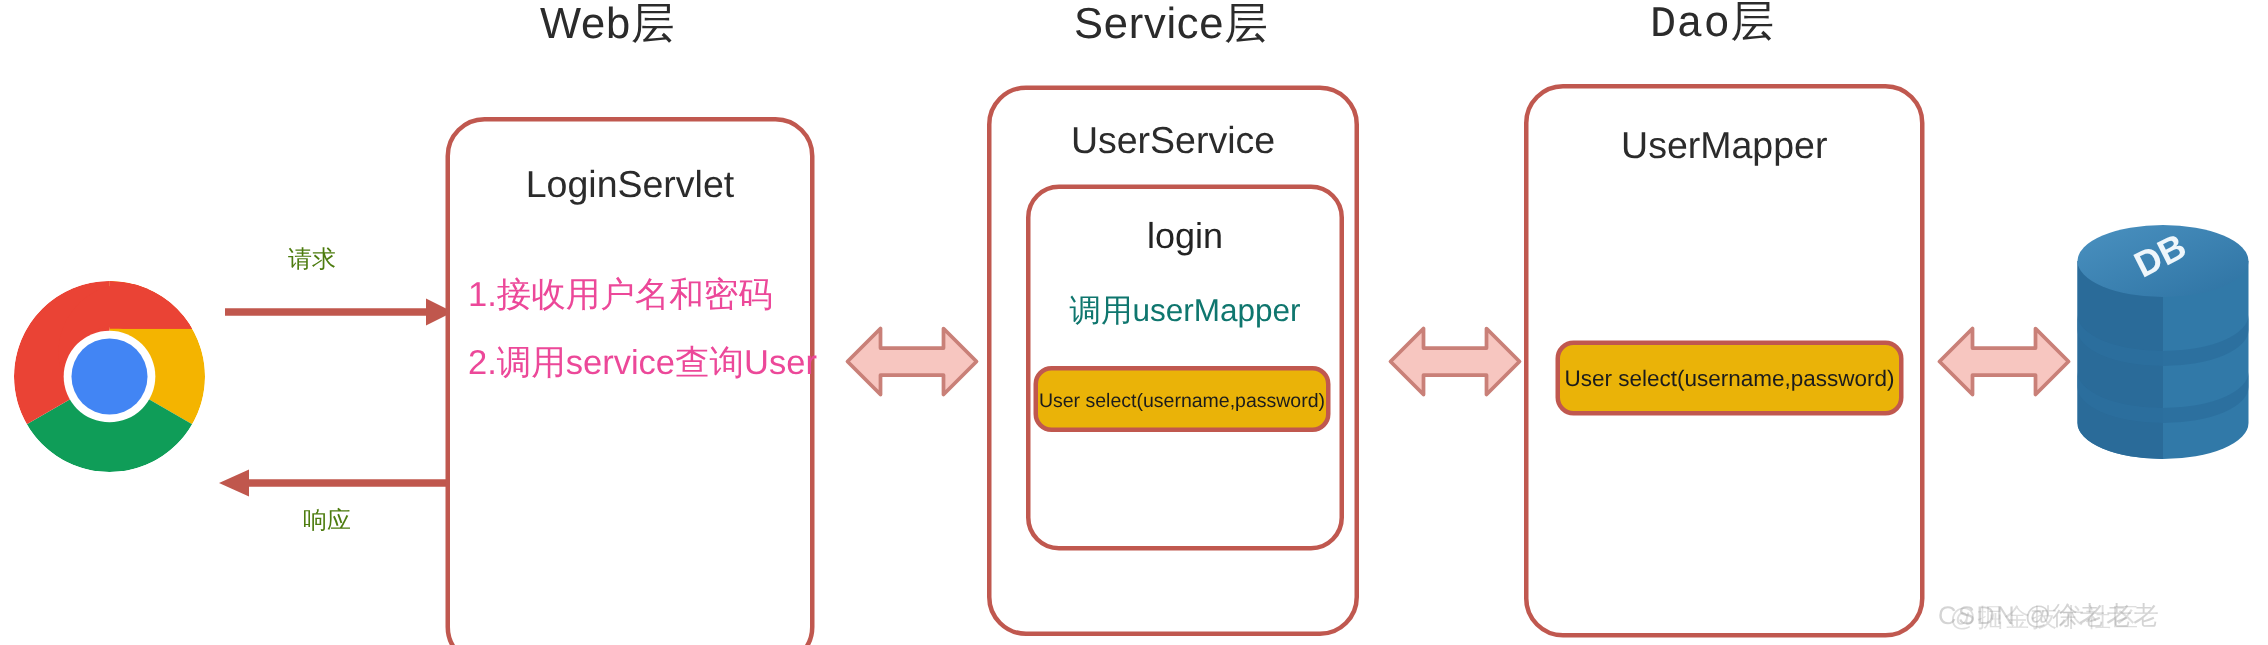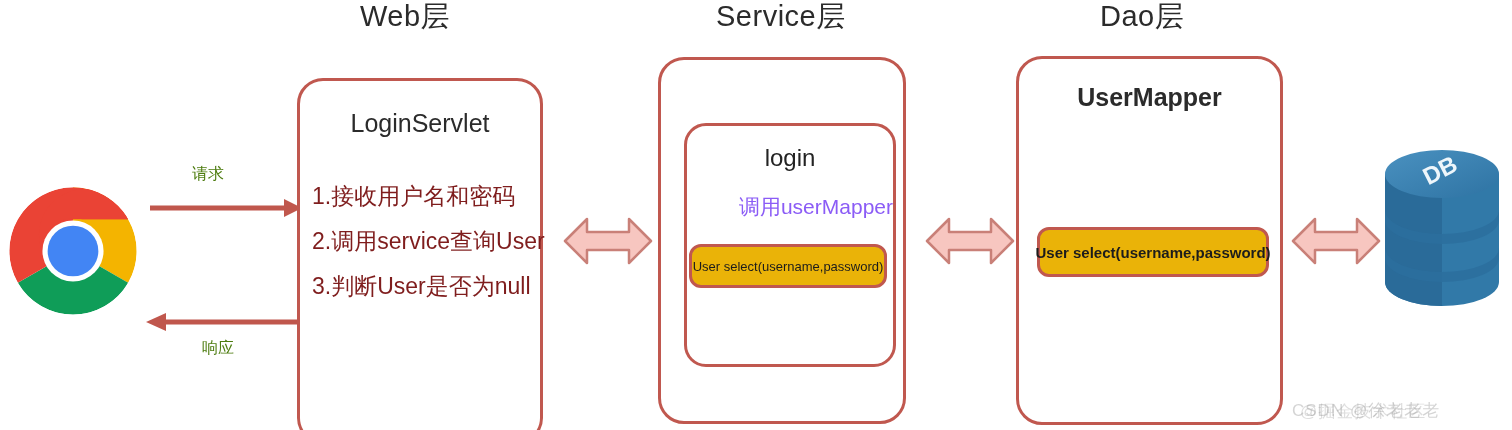--- a/index.html
+++ b/index.html
@@ -23,33 +23,33 @@
   .layer-title {
     position: absolute;
     font-size: 29px;
     color: #2b2b2b;
     letter-spacing: .5px;
     white-space: nowrap;
     line-height: 1;
   }
   #title-web      { left: 360px;  top: 2px; }
   #title-service  { left: 716px;  top: 2px; }
-  #title-dao      { left: 1100px; top: 2px; }
+  #title-dao      { left: 1100px; top: 2px; font-family: Liberation Mono, monospace; }
 
   
   .layer-box {
     position: absolute;
     border: 3px solid #c0584f;
     border-radius: 26px;
     background: #ffffff;
     box-sizing: border-box;
   }
   #box-web     { left: 297px;  top: 62px; width: 246px; height: 366px; margin-top: 16px; }
   #box-service { left: 658px;  top: 57px; width: 248px; height: 367px; }
-  #box-dao     { left: 1016px; top: 56px; width: 267px; height: 369px; font-weight: bold; }
+  #box-dao     { left: 1016px; top: 56px; width: 267px; height: 369px; }
 
   .box-heading {
     position: absolute;
     left: 0;
     width: 100%;
     text-align: center;
     font-size: 25px;
     color: #2b2b2b;
     white-space: nowrap;
   }
@@ -59,21 +59,21 @@
 
   
   #web-steps {
     position: absolute;
     left: 12px;
     top: 104px;
     width: 222px;
   }
   #web-steps .step {
     font-size: 23px;
-    color: #7f1d1d;
+    color: #ec4899;
     line-height: 1;
     margin-bottom: 22px;
     white-space: nowrap;
   }
 
   
   #box-login {
     position: absolute;
     left: 23px;
     top: 63px;
@@ -89,23 +89,23 @@
     left: 0; top: 18px;
     width: 100%;
     text-align: center;
     font-size: 24px;
     color: #232323;
   }
   #login-call {
     position: absolute;
     left: 0; top: 67px;
     width: 100%;
-    text-align: right;
+    text-align: center;
     font-size: 21px;
-    color: #8b5cf6;
+    color: #0f766e;
     white-space: nowrap;
   }
 
   
   .sig-box {
     position: absolute;
     border: 3px solid #c0584f;
     border-radius: 12px;
     background: #eab308;
     box-sizing: border-box;
@@ -212,31 +212,31 @@
       <polygon points="0,12 20,3 20,21" fill="#c0574d"></polygon>
     </svg>
   </div>
   <div class="flow-label" id="label-response">响应</div>
 
   <div class="layer-box" id="box-web">
     <div class="box-heading" id="heading-web">LoginServlet</div>
     <div id="web-steps">
       <div class="step">1.接收用户名和密码</div>
       <div class="step">2.调用service查询User</div>
-      <div class="step">3.判断User是否为null</div>
     </div>
   </div>
 
   <div class="bidi-arrow" id="bidi-1">
     <svg viewBox="0 0 90 58" width="90" height="58">
       <polygon points="2,29 24,7 24,20 66,20 66,7 88,29 66,51 66,38 24,38 24,51" fill="#f7c6c0" stroke="#c98078" stroke-width="2.5" stroke-linejoin="round"></polygon>
     </svg>
   </div>
 
   <div class="layer-box" id="box-service">
+    <div class="box-heading" id="heading-service">UserService</div>
     <div id="box-login">
       <div id="login-title">login</div>
       <div id="login-call">调用userMapper</div>
       <div class="sig-box" id="sig-service">User select(username,password)</div>
     </div>
   </div>
 
   <div class="bidi-arrow" id="bidi-2">
     <svg viewBox="0 0 90 58" width="90" height="58">
       <polygon points="2,29 24,7 24,20 66,20 66,7 88,29 66,51 66,38 24,38 24,51" fill="#f7c6c0" stroke="#c98078" stroke-width="2.5" stroke-linejoin="round"></polygon>

